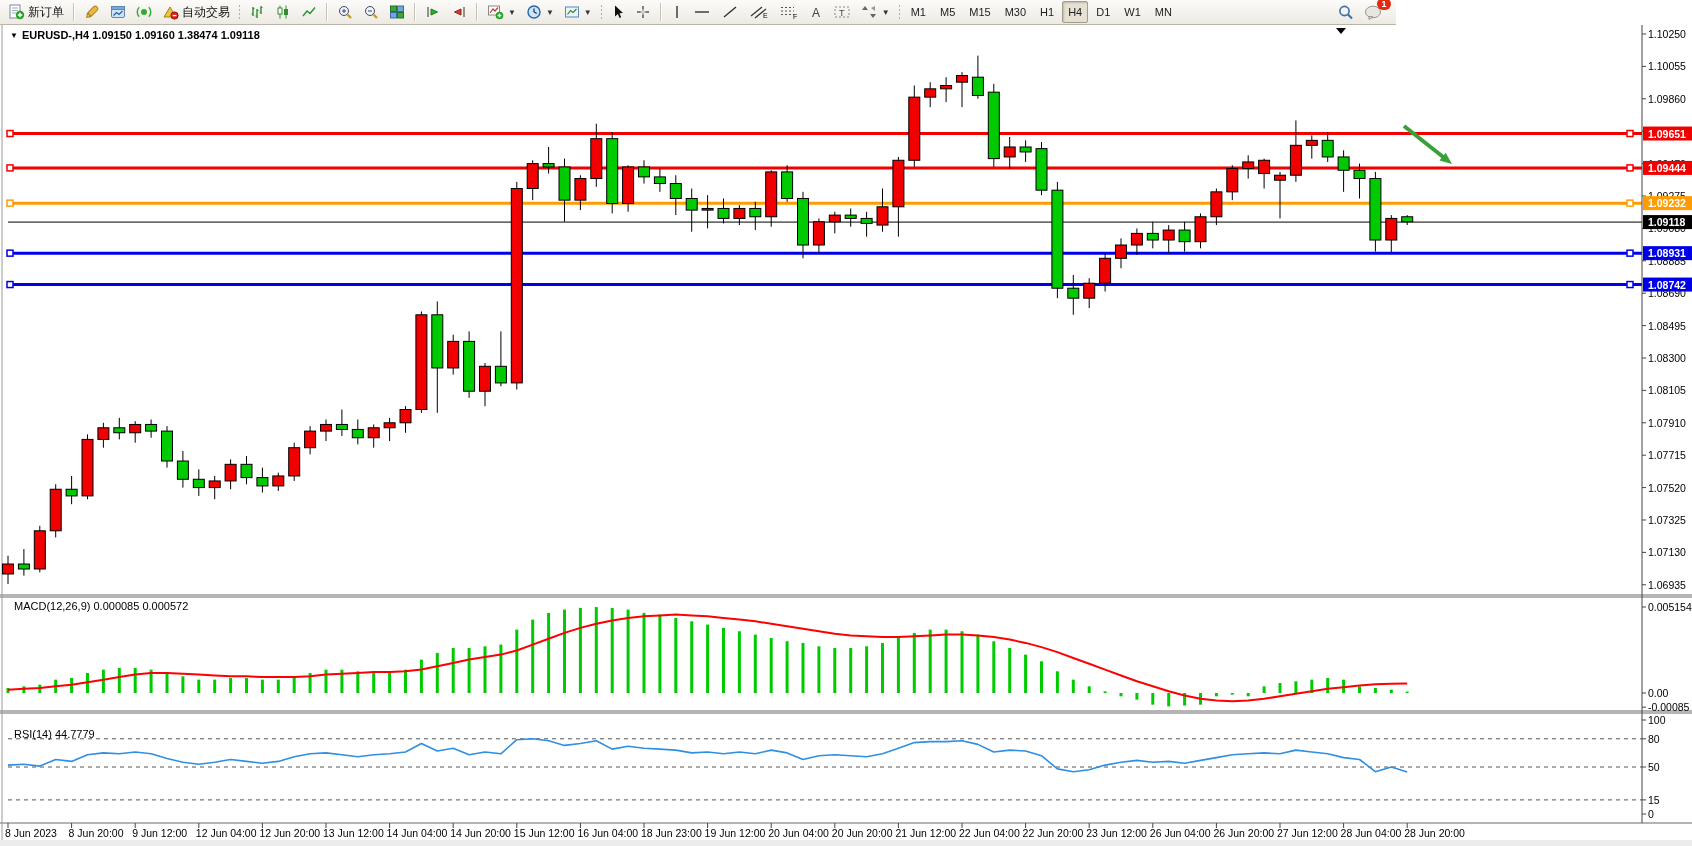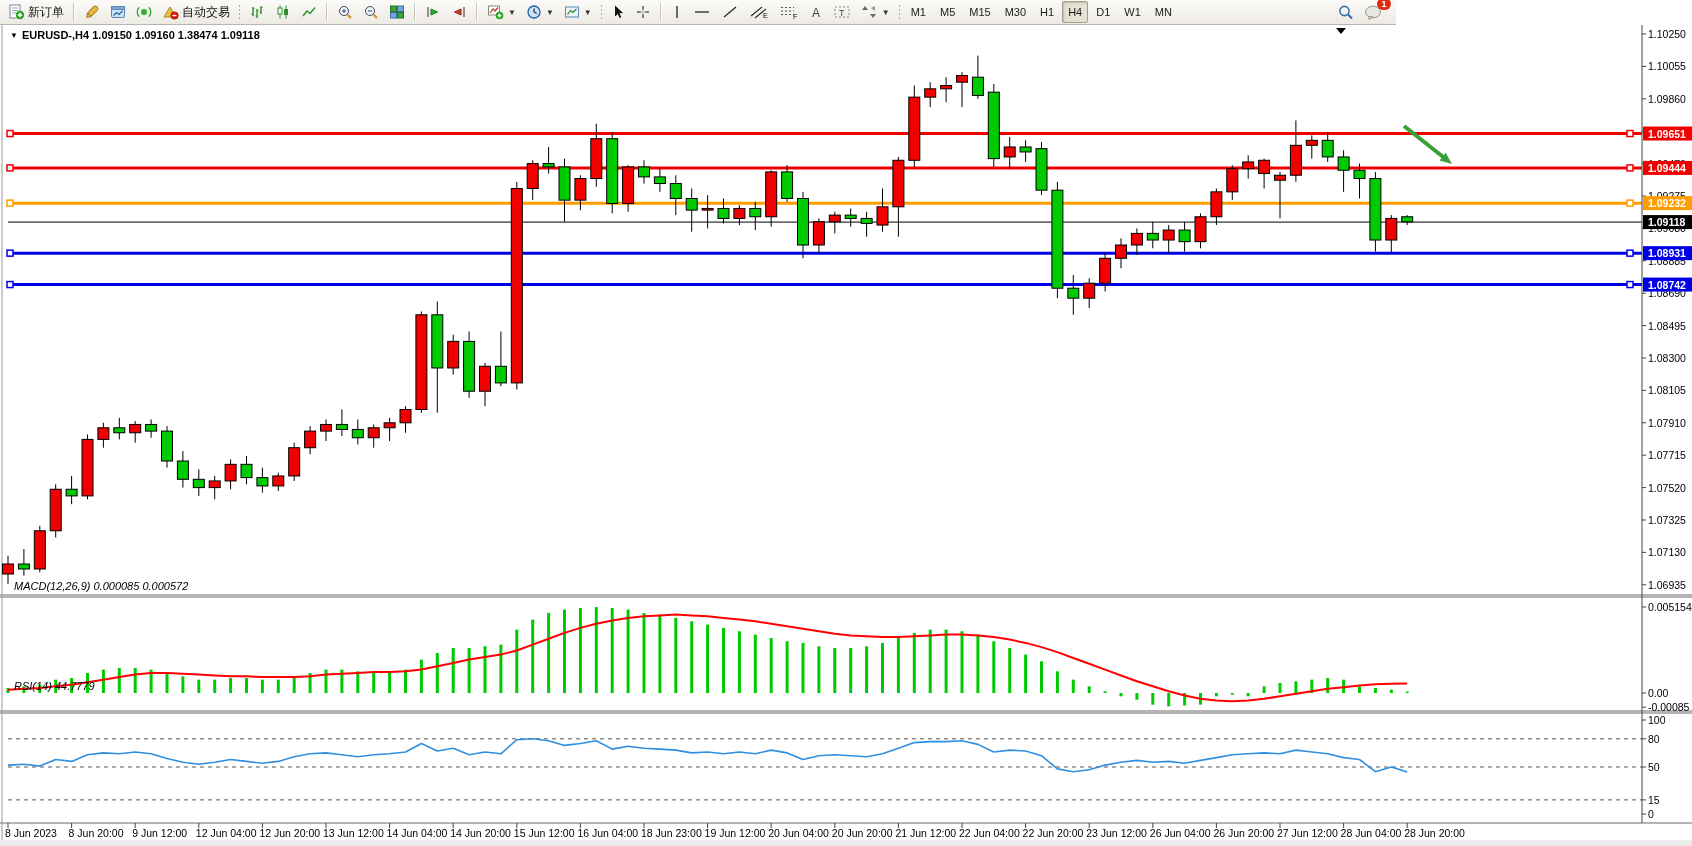--- a/index.html
+++ b/index.html
@@ -672,15 +672,15 @@
       <text x="1213.4" y="837" font-size="10.5" fill="#000">26 Jun 20:00</text>
       <line x1="1280" y1="823" x2="1280" y2="828" stroke="#444"></line>
       <text x="1277" y="837" font-size="10.5" fill="#000">27 Jun 12:00</text>
       <line x1="1343.6000000000001" y1="823" x2="1343.6000000000001" y2="828" stroke="#444"></line>
       <text x="1340.6000000000001" y="837" font-size="10.5" fill="#000">28 Jun 04:00</text>
       <line x1="1407.2" y1="823" x2="1407.2" y2="828" stroke="#444"></line>
       <text x="1404.2" y="837" font-size="10.5" fill="#000">28 Jun 20:00</text>
     </svg>
 
   <div class="symbol-title"><span class="tri">▼</span><span>EURUSD-,H4  1.09150 1.09160 1.38474 1.09118</span></div>
-  <div class="ind-label" style="top:580px;font-style:italic;">MACD(12,26,9) 0.000085 0.000572</div>
-  <div class="ind-label" style="top:680px;font-style:italic;">RSI(14) 44.7779</div>
+  <div class="ind-label" style="top:600px;">MACD(12,26,9) 0.000085 0.000572</div>
+  <div class="ind-label" style="top:728px;">RSI(14) 44.7779</div>
 </div>
 
 </body></html>

